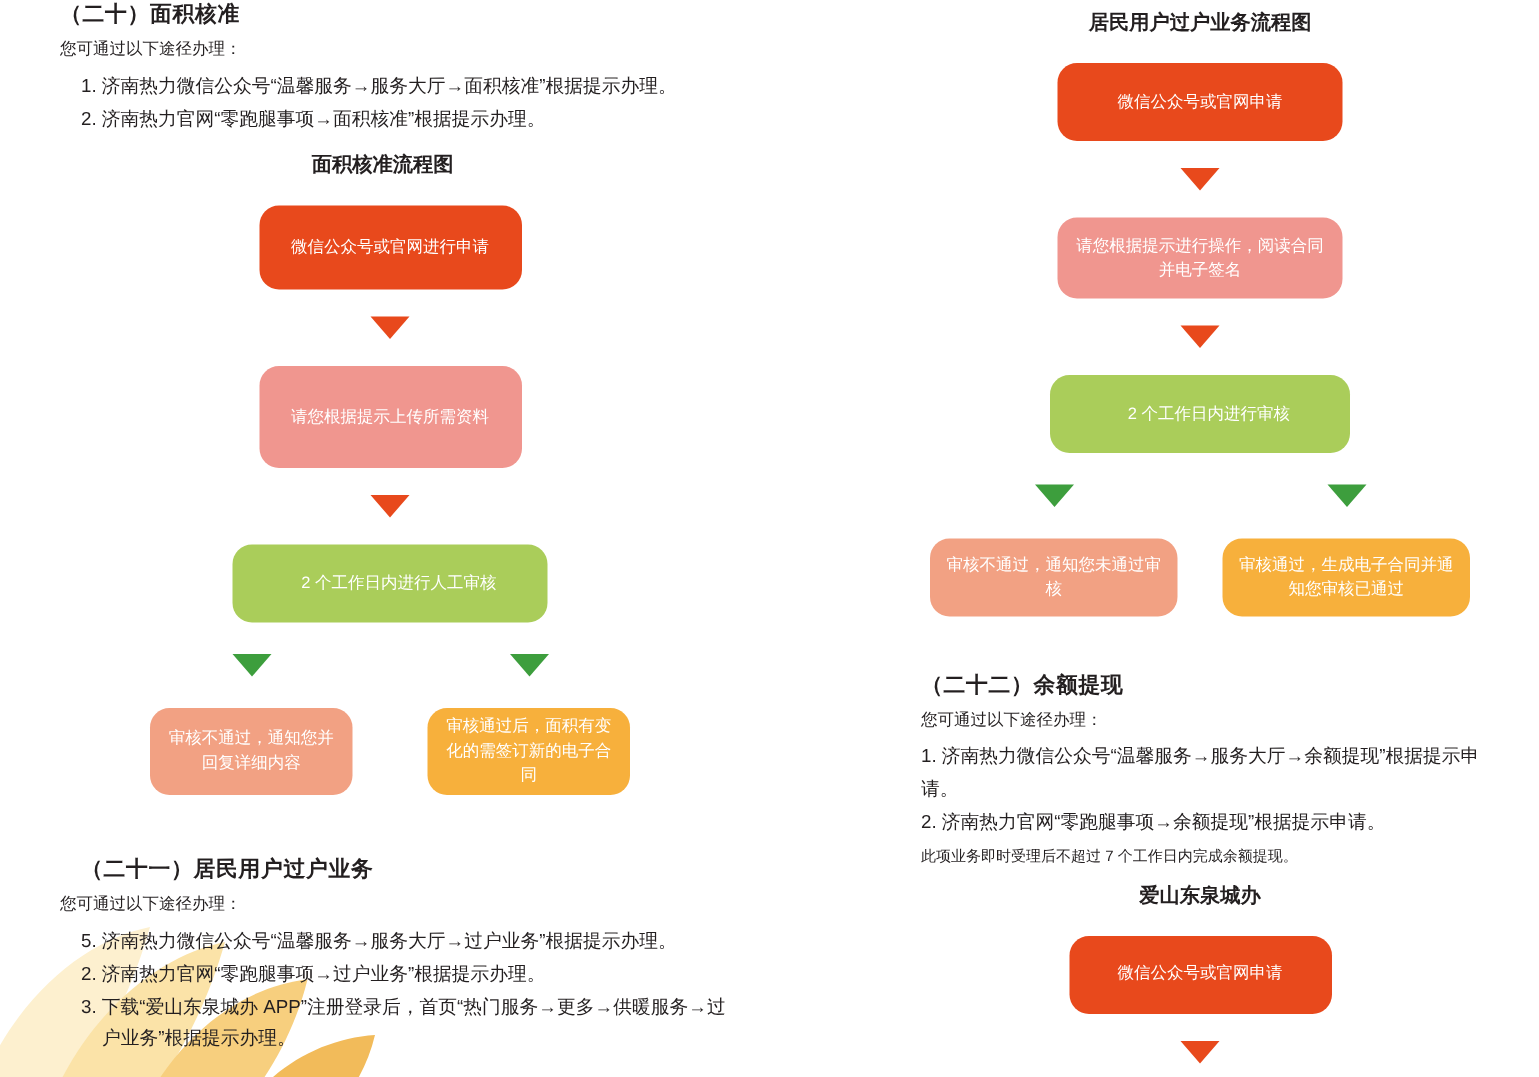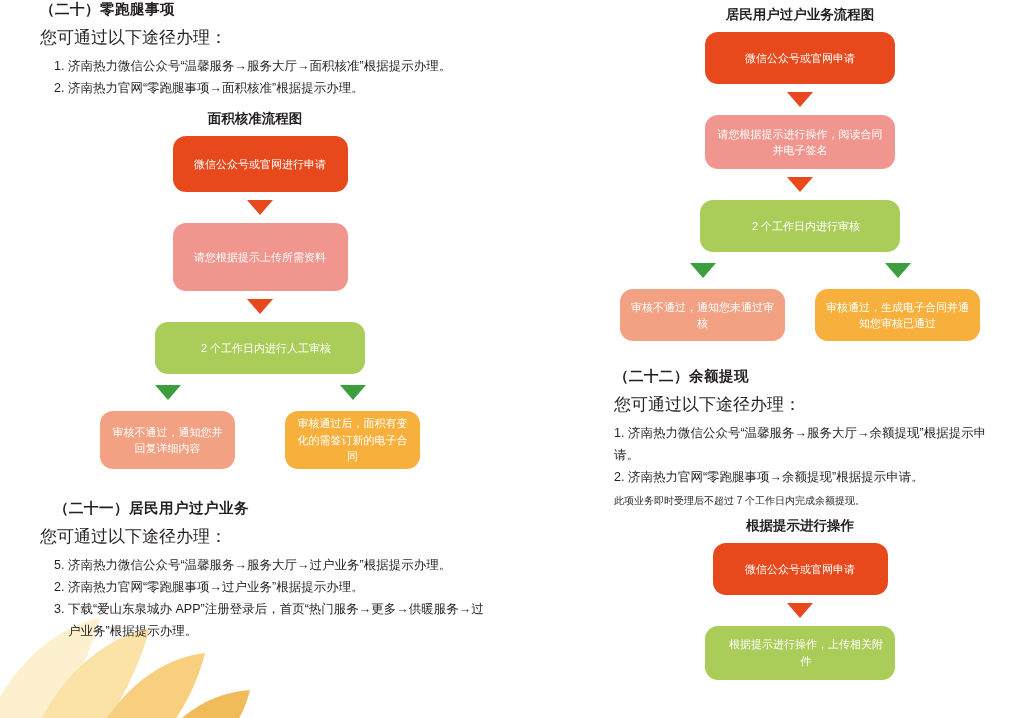--- a/index.html
+++ b/index.html
@@ -16,40 +16,40 @@
   
   .deco{position:absolute;left:-40px;bottom:-60px;width:380px;height:300px;pointer-events:none;}
 
   .col{position:absolute;}
   .col-left{left:40px;top:0;width:450px;}
   .col-right{left:600px;top:0;width:400px;}
 
   h2.sec{
     font-size:14.5px;font-weight:bold;margin:0 0 6px 0;letter-spacing:0.5px;
   }
-  p.lead{font-size:17px;margin:0 0 5px 0;line-height:1.55;}
+  p.lead{font-size:11px;margin:0 0 5px 0;line-height:1.55;}
   ol.items{margin:0;padding:0;list-style:none;}
   ol.items li{font-size:12.5px;line-height:1.75;margin:0;}
   p.note{font-size:10px;margin:4px 0 0 0;line-height:1.6;}
 
   .flow-title{
     font-size:13.5px;font-weight:bold;text-align:center;margin:10px 0 8px 0;
   }
 
   .flow{position:relative;}
   .node{
     border-radius:13px;
     display:flex;align-items:center;justify-content:center;
     text-align:center;
     color:#ffffff;
     font-size:11px;
     line-height:1.5;
     padding:6px 10px;
     box-sizing:border-box;
-    margin:8px auto;
+    margin:18px auto;
   }
   .node.orange{background:#e8491c;}
   .node.pink{background:#f0968f;}
   .node.green{background:#aacd5a;padding-left:22px;}
   .node.yellow{background:#f7b03c;}
   .node.salmon{background:#f2a183;}
 
   .arrow{
     width:0;height:0;margin:3px auto;
     border-left:13px solid transparent;
@@ -86,21 +86,21 @@
     <path d="M10,300 C30,200 90,150 140,140 C120,210 80,270 40,300 Z" fill="#fdf0cf"></path>
     <path d="M60,300 C80,210 140,160 190,150 C170,220 130,275 95,300 Z" fill="#fbe3a8"></path>
     <path d="M120,300 C140,225 195,180 245,175 C230,235 190,280 155,300 Z" fill="#f7cf7e"></path>
     <path d="M185,300 C200,245 245,215 290,212 C280,255 245,285 215,300 Z" fill="#f2bb5a"></path>
     <path d="M245,300 C258,262 292,243 330,242 C322,270 295,290 270,300 Z" fill="#b7dca0"></path>
     <path d="M295,300 C305,275 330,262 360,262 C354,281 334,294 315,300 Z" fill="#9ed3e0"></path>
   </svg>
 
   <div class="col col-left">
 
-    <h2 class="sec">（二十）零跑腿事项</h2>
+    <h2 class="sec">（二十）面积核准</h2>
     <p class="lead">您可通过以下途径办理：</p>
     <ol class="items">
       <li style="padding-left:14px">1. 济南热力微信公众号“温馨服务→服务大厅→面积核准”根据提示办理。</li>
       <li style="padding-left:14px">2. 济南热力官网“零跑腿事项→面积核准”根据提示办理。</li>
     </ol>
 
     <div class="flow-title" style="width:290px;margin-left:70px">面积核准流程图</div>
 
     <div class="flow" style="width:330px;margin-left:55px">
       <div class="node orange n-w1">微信公众号或官网进行申请</div>
@@ -155,21 +155,21 @@
     </div>
 
     <h2 class="sec" style="margin-top:18px;margin-left:14px">（二十二）余额提现</h2>
     <p class="lead" style="margin-left:14px">您可通过以下途径办理：</p>
     <ol class="items">
       <li style="padding-left:14px">1. 济南热力微信公众号“温馨服务→服务大厅→余额提现”根据提示申请。</li>
       <li style="padding-left:14px">2. 济南热力官网“零跑腿事项→余额提现”根据提示申请。</li>
     </ol>
     <p class="note" style="padding-left:14px">此项业务即时受理后不超过 7 个工作日内完成余额提现。</p>
 
-    <div class="flow-title" style="margin-top:8px">根据提示进行操作</div>
+    <div class="flow-title" style="margin-top:8px">爱山东泉城办</div>
 
     <div class="flow" style="width:370px;margin:0 auto">
       <div class="node orange n-b1">微信公众号或官网申请</div>
       <div class="arrow red"></div>
       <div class="node green n-b2">根据提示进行操作，上传相关附件</div>
 
     </div>
 
   </div>
 

